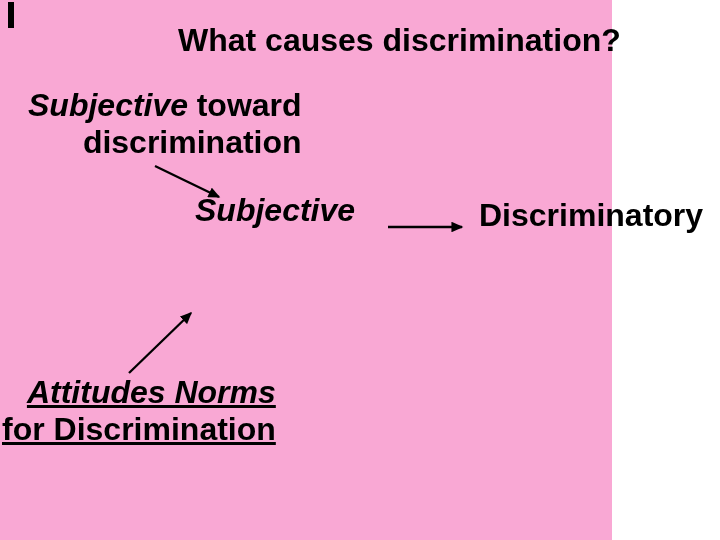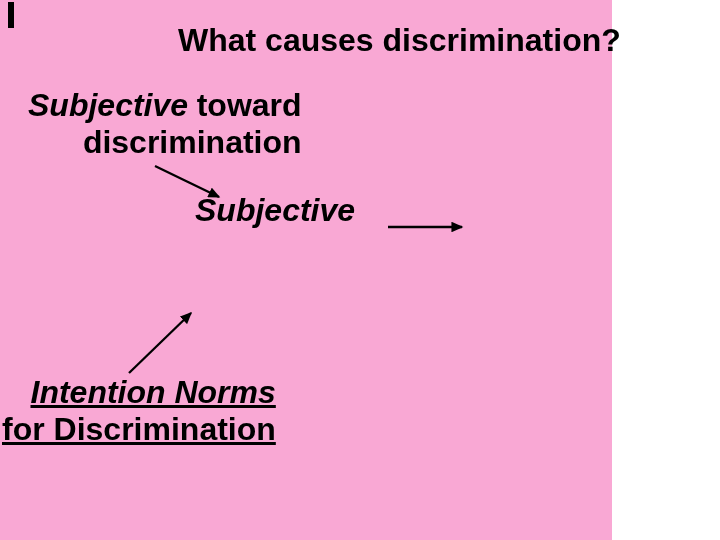--- a/index.html
+++ b/index.html
@@ -61,24 +61,25 @@
   <div id="attitudes" class="txt">
     <div><span class="italic">Subjective</span><span class="upright rest-spacer">toward</span></div>
     <div>discrimination</div>
   </div>
 
   <div id="intention" class="txt">
     <div>Subjective</div>
   </div>
 
   <div id="behavior" class="txt">
+    <div>Discriminatory</div>
   </div>
 
   <div id="norms" class="txt">
-    <div class="uline italic">Intention Norms</div>
+    <div class="uline italic">Attitudes Norms</div>
     <div class="uline upright">for Discrimination</div>
   </div>
 
   <svg id="arrow-layer" viewBox="0 0 720 540" xmlns="http://www.w3.org/2000/svg">
     <defs>
       <marker id="ahead" markerUnits="strokeWidth" markerWidth="5.4" markerHeight="4.6" refX="4.6" refY="2.3" orient="auto">
         <path d="M0,0 L5.2,2.3 L0,4.6 z" fill="#000000"></path>
       </marker>
     </defs>
   <line x1="155" y1="166" x2="219" y2="197" stroke="#000000" stroke-width="2.3" marker-end="url(#ahead)"></line>

